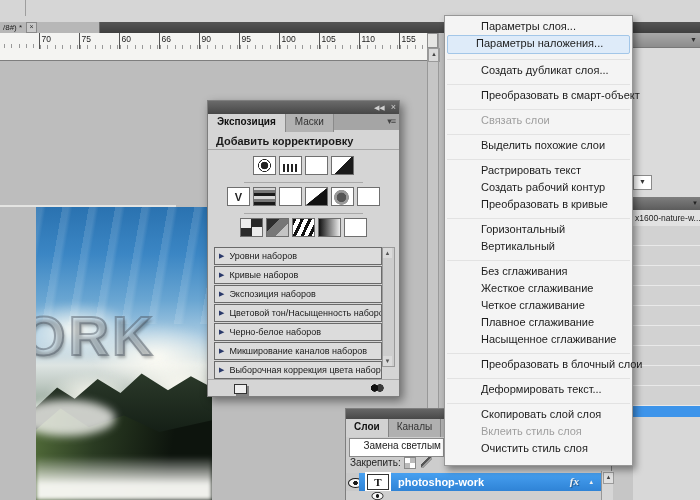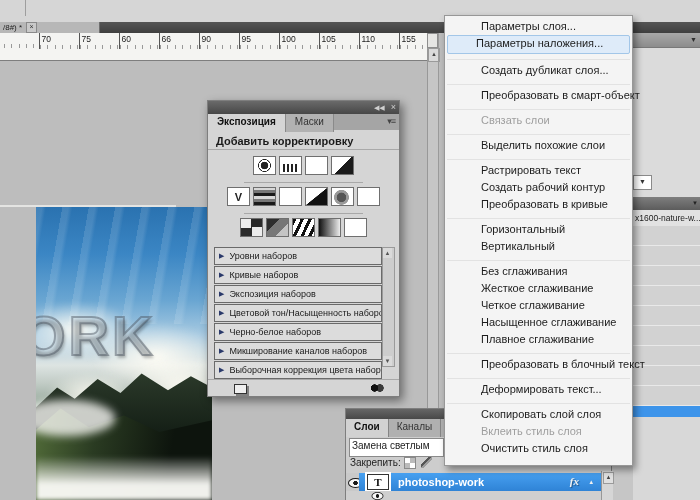--- a/index.html
+++ b/index.html
@@ -111,21 +111,21 @@
                        radial-gradient(circle at 68% 50%,#3A3A3A 30%,transparent 34%);}
 
   
   .layers{left:345px;top:408px;width:267px;height:92px;background:#CDCDCD;border:1px solid #7E7E7E;}
   .lay-header{position:absolute;left:0;top:0;width:100%;height:10px;background:linear-gradient(#666,#484848);}
   .lay-tabs{position:absolute;left:0;top:10px;width:100%;height:16px;background:#A5A5A5;display:flex;}
   .ltab{height:16px;padding:2px 8px 0;font-size:10px;color:#333;background:#B0B0B0;border-right:1px solid #858585;}
   .ltab.active{background:#D2D2D2;color:#111;font-weight:bold;}
   .blend-row{position:absolute;left:0;top:26px;width:100%;height:18px;}
   .blend-box{position:absolute;left:3px;top:3px;width:89px;height:15px;background:#FFF;border:1px solid #8A8A8A;
-             font-size:10px;color:#222;padding:1px 2px;}
+             font-size:10px;color:#222;padding:1px 2px;text-align:right;}
   .lock-row{position:absolute;left:0;top:45px;width:100%;height:17px;font-size:10px;color:#222;}
   .lock-label{position:absolute;left:4px;top:3px;}
   .lock-checker{position:absolute;left:58px;top:3px;width:10px;height:10px;border:1px solid #8A8A8A;
                 background:conic-gradient(#BBB 0 25%,#FFF 0 50%,#BBB 0 75%,#FFF 0);}
   .lock-brush{position:absolute;left:75px;top:3px;width:11px;height:11px;
               background:linear-gradient(135deg,transparent 32%,#555 34% 48%,#9C9C9C 48% 60%,transparent 62%);}
   .layer-row{position:absolute;left:0;top:64px;width:255px;height:18px;background:#C9C9C9;}
   .layer-sel{position:absolute;left:13px;top:0;width:242px;height:18px;
              background:linear-gradient(#47A0F0,#2F83D6);display:flex;align-items:center;}
   .eye{display:inline-block;width:13px;height:8px;border:1px solid #1A1A1A;border-radius:50%;
@@ -406,24 +406,24 @@
       <div class="cm-item normal"><span>Растрировать текст</span></div>
       <div class="cm-item normal"><span>Создать рабочий контур</span></div>
       <div class="cm-item normal"><span>Преобразовать в кривые</span></div>
       <div class="cm-item sep"><span></span></div>
       <div class="cm-item normal"><span>Горизонтальный</span></div>
       <div class="cm-item normal"><span>Вертикальный</span></div>
       <div class="cm-item sep"><span></span></div>
       <div class="cm-item normal"><span>Без сглаживания</span></div>
       <div class="cm-item normal"><span>Жесткое сглаживание</span></div>
       <div class="cm-item normal"><span>Четкое сглаживание</span></div>
+      <div class="cm-item normal"><span>Плавное сглаживание</span></div>
       <div class="cm-item normal"><span>Насыщенное сглаживание</span></div>
-      <div class="cm-item normal"><span>Плавное сглаживание</span></div>
-      <div class="cm-item sep"><span></span></div>
-      <div class="cm-item normal"><span>Преобразовать в блочный текст</span></div>
+      <div class="cm-item sep"><span></span></div>
+      <div class="cm-item normal"><span>Преобразовать в блочный слои</span></div>
       <div class="cm-item sep"><span></span></div>
       <div class="cm-item normal"><span>Деформировать текст...</span></div>
       <div class="cm-item sep"><span></span></div>
       <div class="cm-item normal"><span>Скопировать слой слоя</span></div>
       <div class="cm-item dis"><span>Вклеить стиль слоя</span></div>
       <div class="cm-item normal"><span>Очистить стиль слоя</span></div>
     </div>
 
 </div>
 

